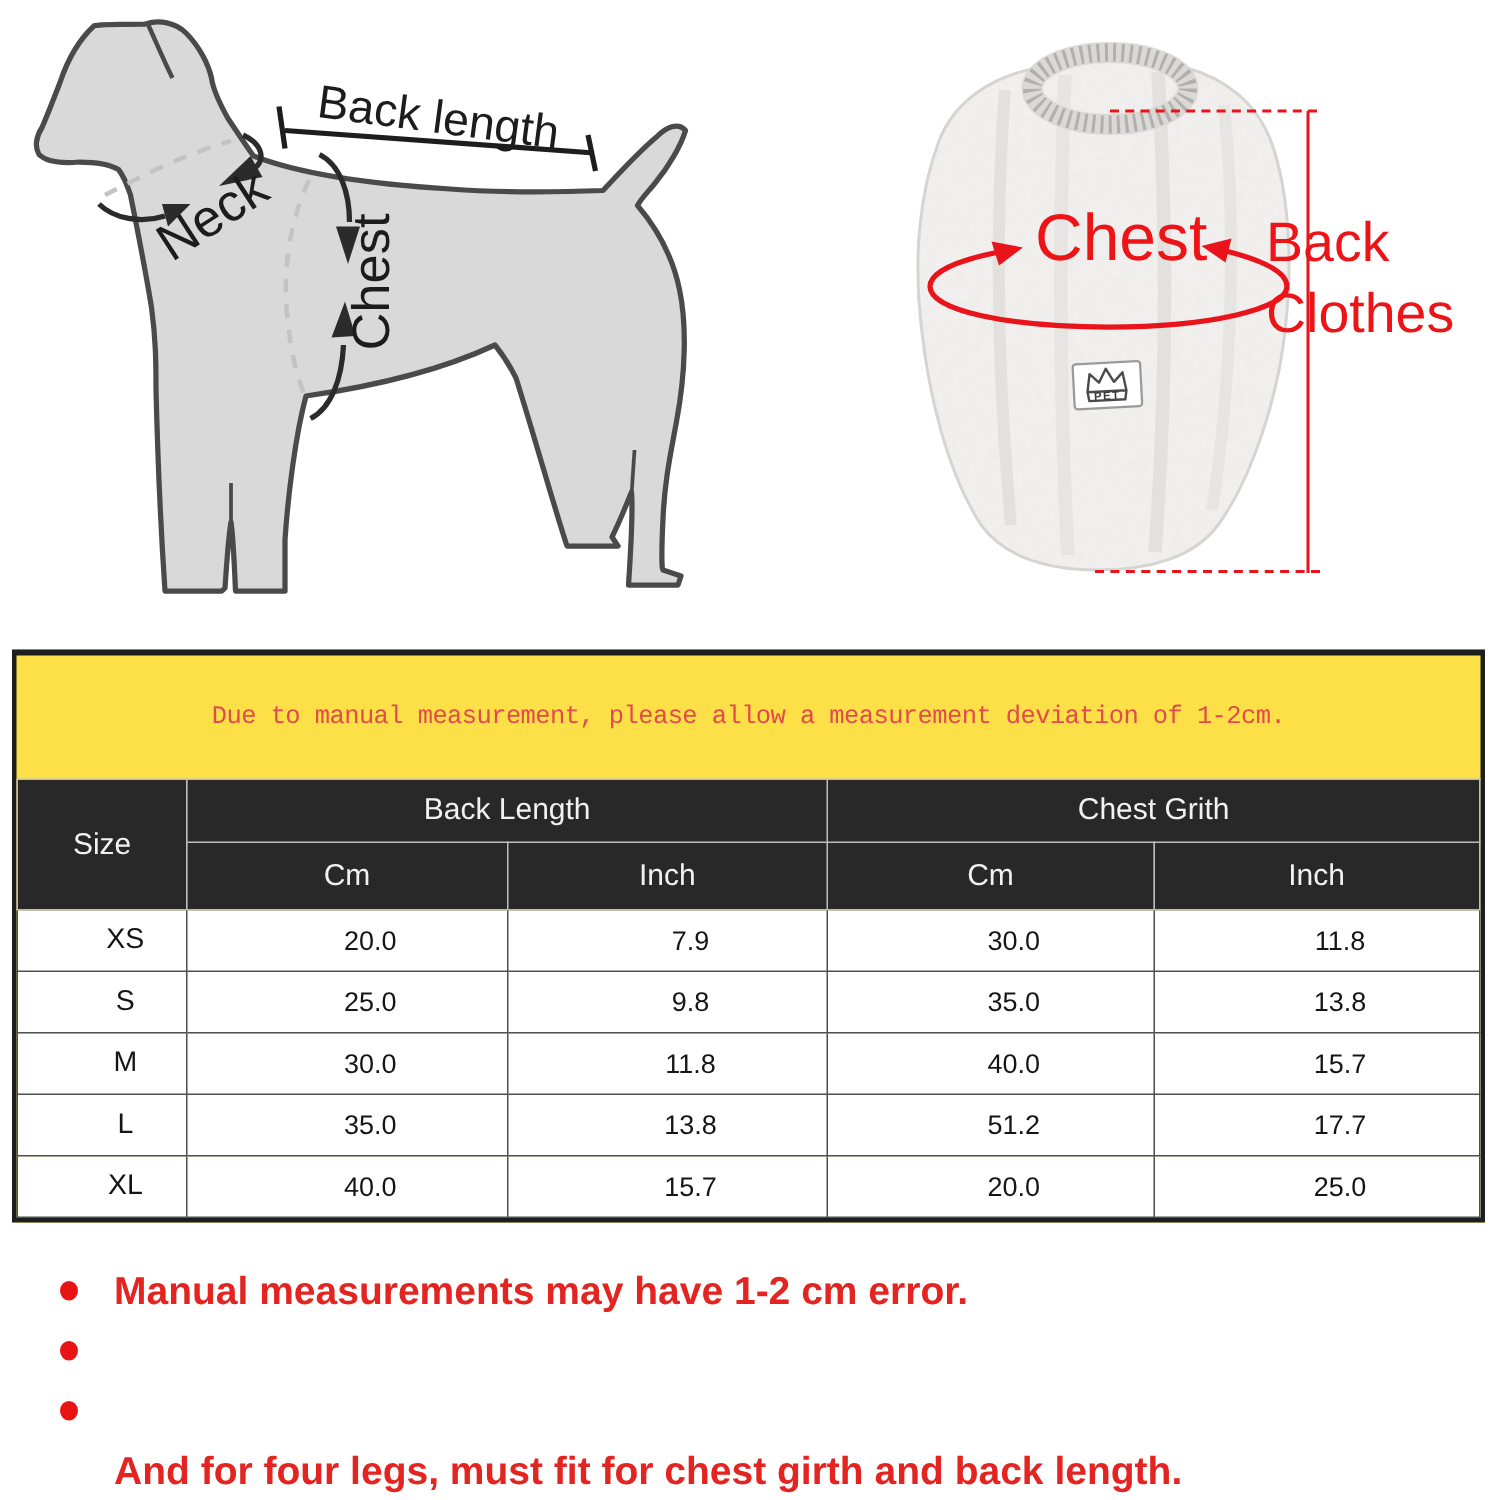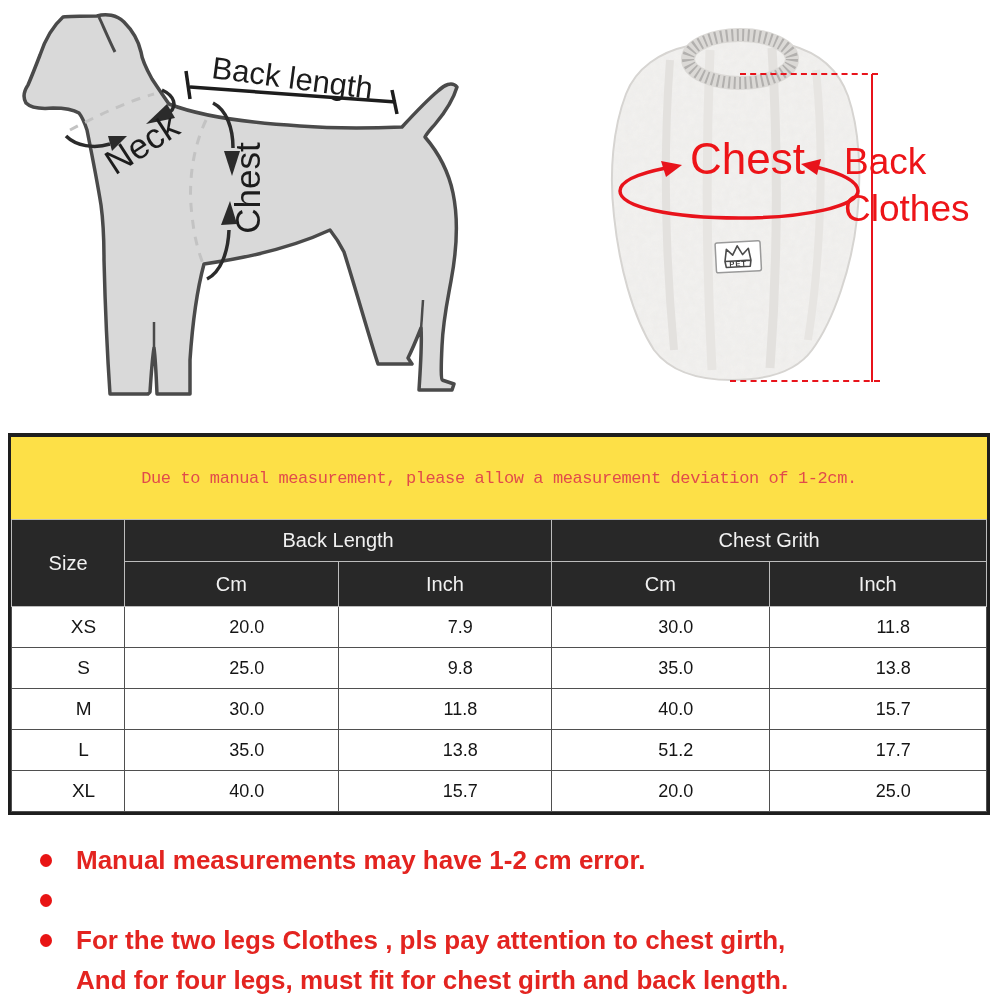--- a/index.html
+++ b/index.html
@@ -235,20 +235,19 @@
   <div class="footnotes">
     <div class="fn-line">
       <span class="fn-bullet"></span>
       <span>Manual measurements may have 1-2 cm error.</span>
     </div>
     <div class="fn-line">
       <span class="fn-bullet"></span>
     </div>
     <div class="fn-line">
       <span class="fn-bullet"></span>
-      <span>For the two legs Clothes , pls pay attention to chest girth,</span>
     </div>
     <div class="fn-line fn-cont">
       <span>And for four legs, must fit for chest girth and back length.</span>
     </div>
   </div>
 
 </div>
 
 </body></html>

